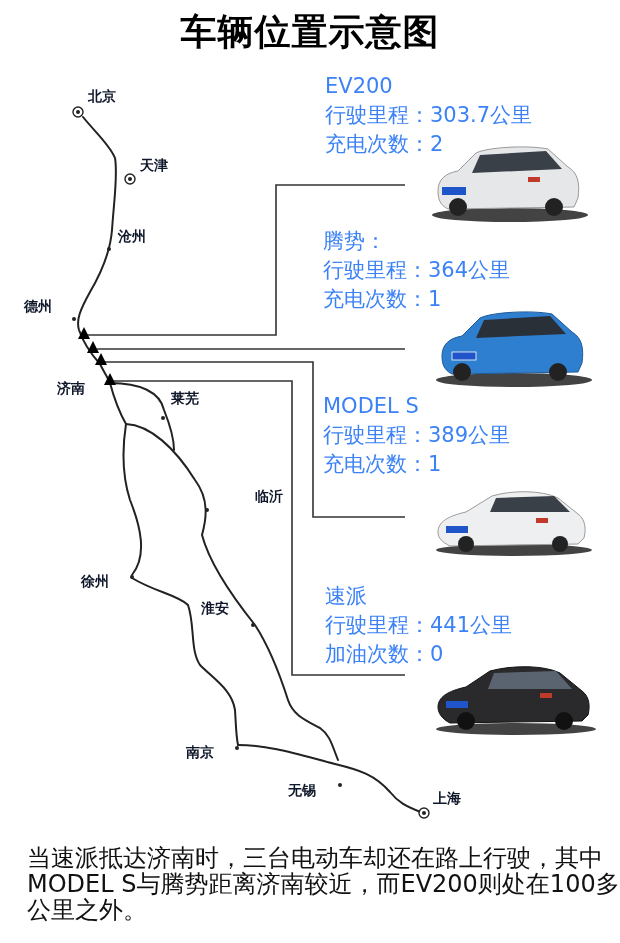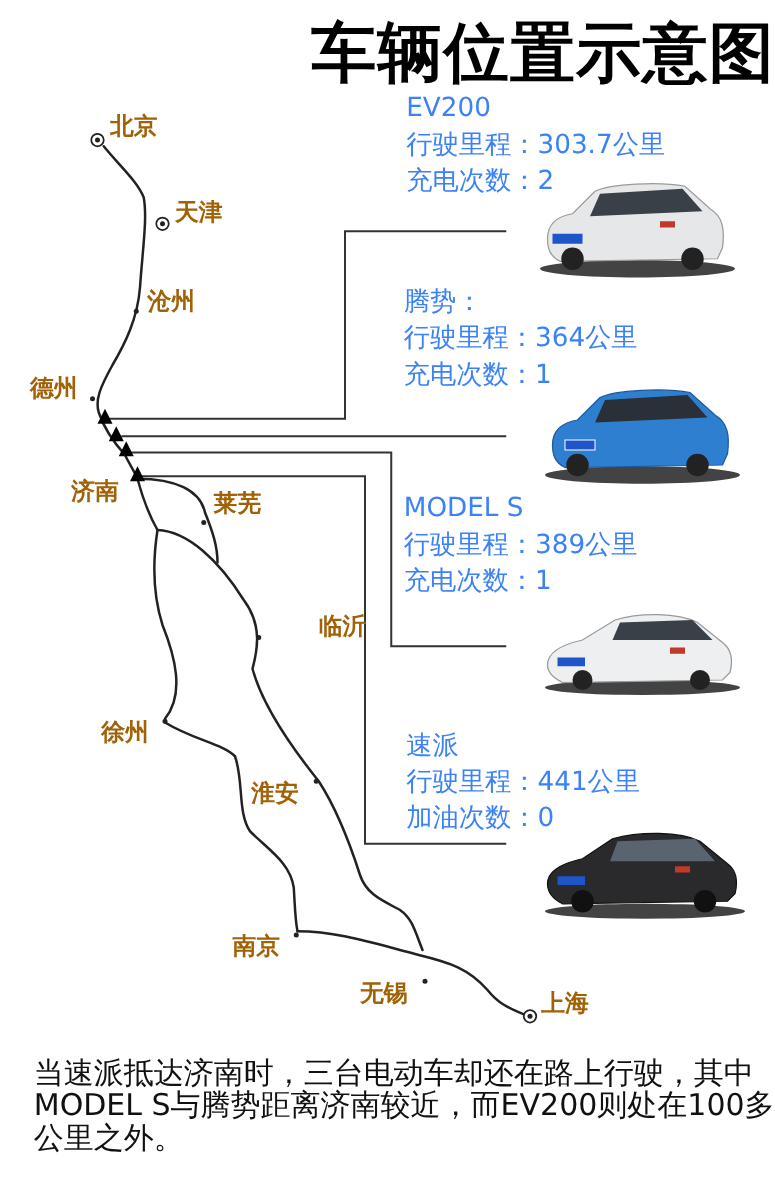--- a/index.html
+++ b/index.html
@@ -1,21 +1,21 @@
 <!DOCTYPE html>
 <html><head>
 <meta charset="utf-8">
 <style>
   html, body { margin:0; padding:0; background:#fff; }
   body { width:620px; height:943px; position:relative; overflow:hidden;
          font-family:"DejaVu Sans","Liberation Sans",sans-serif; color:#1a1a1a; }
-  .title { position:absolute; left:0; top:8px; width:620px; text-align:right;
-           font-size:52px; font-weight:bold; letter-spacing:1px; color:#000; }
+  .title { position:absolute; left:0; top:8px; width:620px; text-align:center;
+           font-size:36px; font-weight:bold; letter-spacing:1px; color:#000; }
   svg.map { position:absolute; left:0; top:0; }
-  .city { position:absolute; font-size:19px; font-weight:bold; color:#a16207; white-space:nowrap; }
+  .city { position:absolute; font-size:14px; font-weight:bold; color:#0f172a; white-space:nowrap; }
   .info { position:absolute; font-size:21px; line-height:29px; color:#3b82f6; white-space:nowrap; }
   .info div { height:29px; }
   .car { position:absolute; }
   .caption { position:absolute; left:27px; top:845px; width:580px; font-size:24px;
              line-height:26px; color:#111; }
   .caption div { white-space:nowrap; }
 </style>
 </head>
 <body>
 
@@ -72,21 +72,21 @@
 </svg>
 
 <div class="city" style="left:88px;top:88px;">北京</div>
 <div class="city" style="left:140px;top:157px;">天津</div>
 <div class="city" style="left:118px;top:228px;">沧州</div>
 <div class="city" style="left:24px;top:298px;">德州</div>
 <div class="city" style="left:57px;top:380px;">济南</div>
 <div class="city" style="left:171px;top:390px;">莱芜</div>
 <div class="city" style="left:214px;top:488px;margin-left:41px;">临沂</div>
 <div class="city" style="left:81px;top:573px;">徐州</div>
-<div class="city" style="left:201px;top:622px;">淮安</div>
+<div class="city" style="left:201px;top:600px;">淮安</div>
 <div class="city" style="left:186px;top:744px;">南京</div>
 <div class="city" style="left:288px;top:782px;">无锡</div>
 <div class="city" style="left:433px;top:790px;">上海</div>
 
 <div class="info" style="left:325px;top:72px;">
   <div>EV200</div>
   <div>行驶里程：303.7公里</div>
   <div>充电次数：2</div>
 </div>
 <div class="info" style="left:323px;top:227px;">

